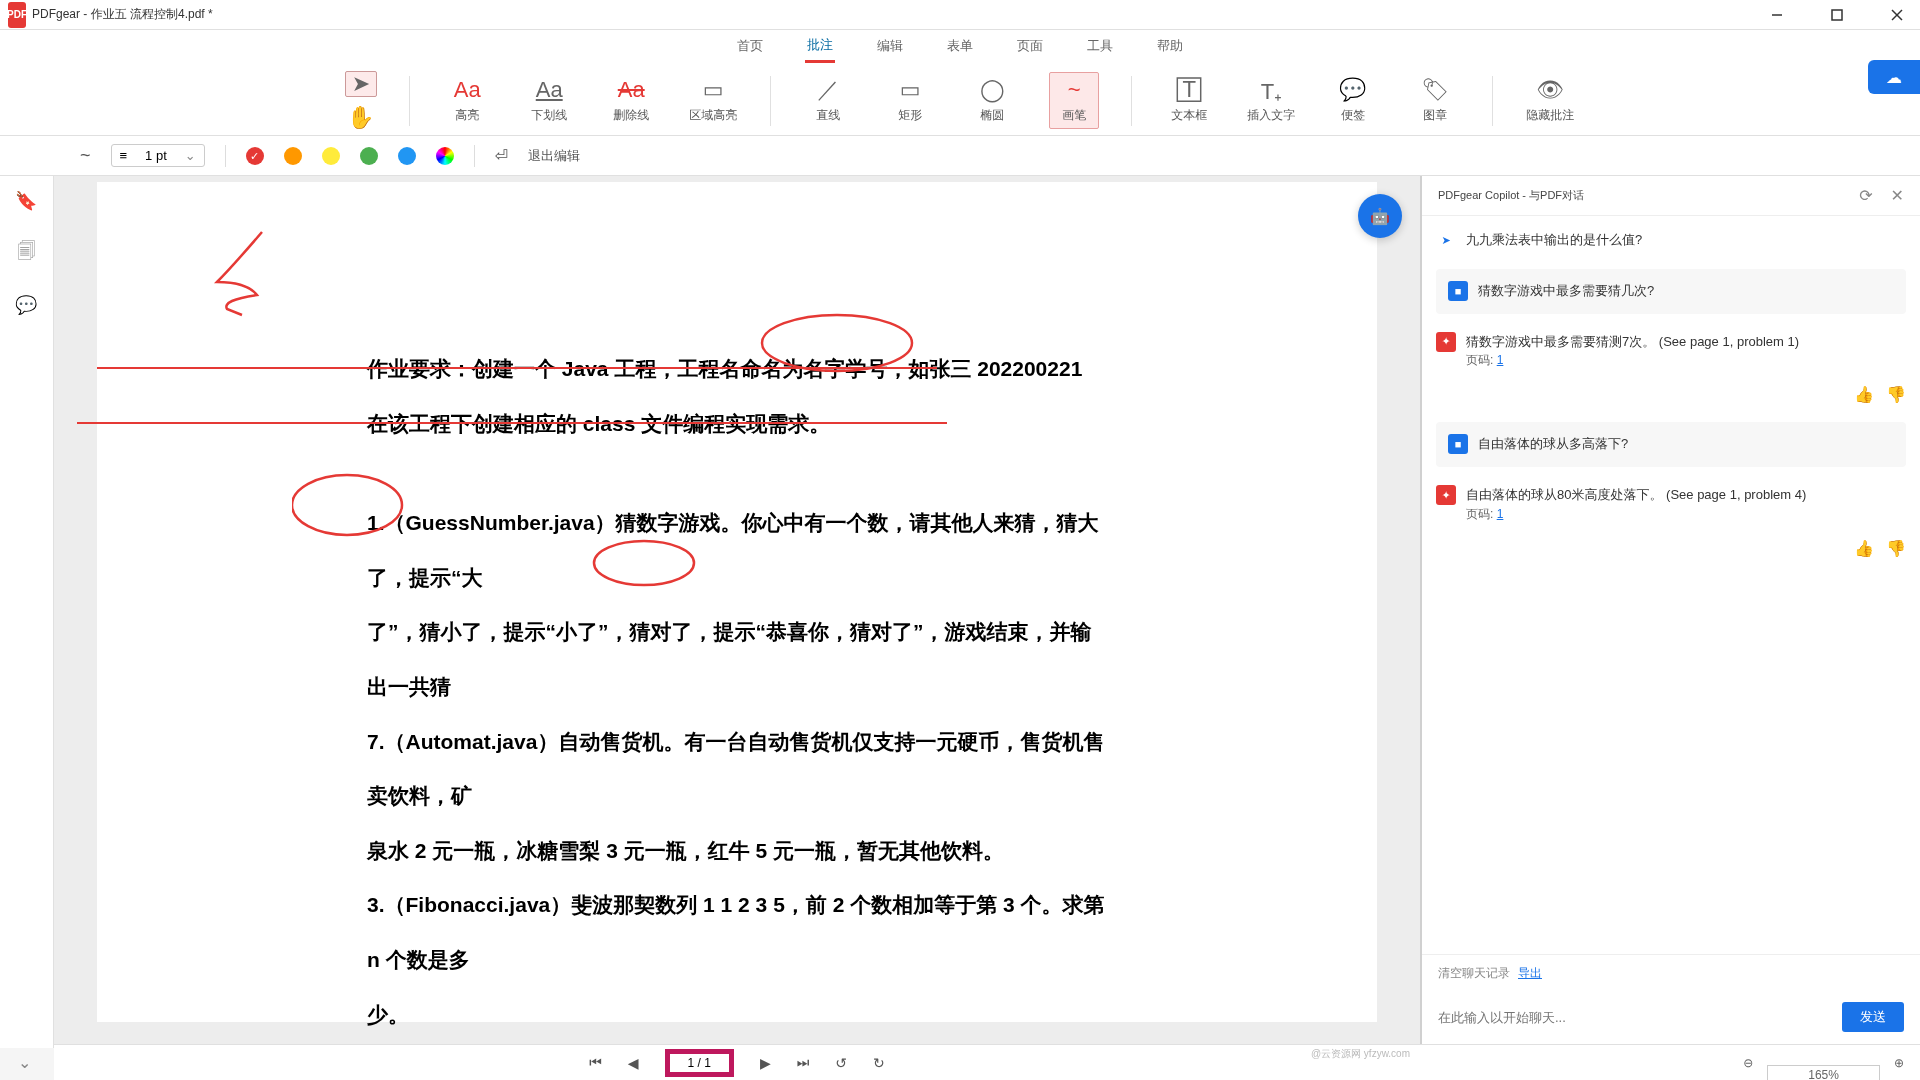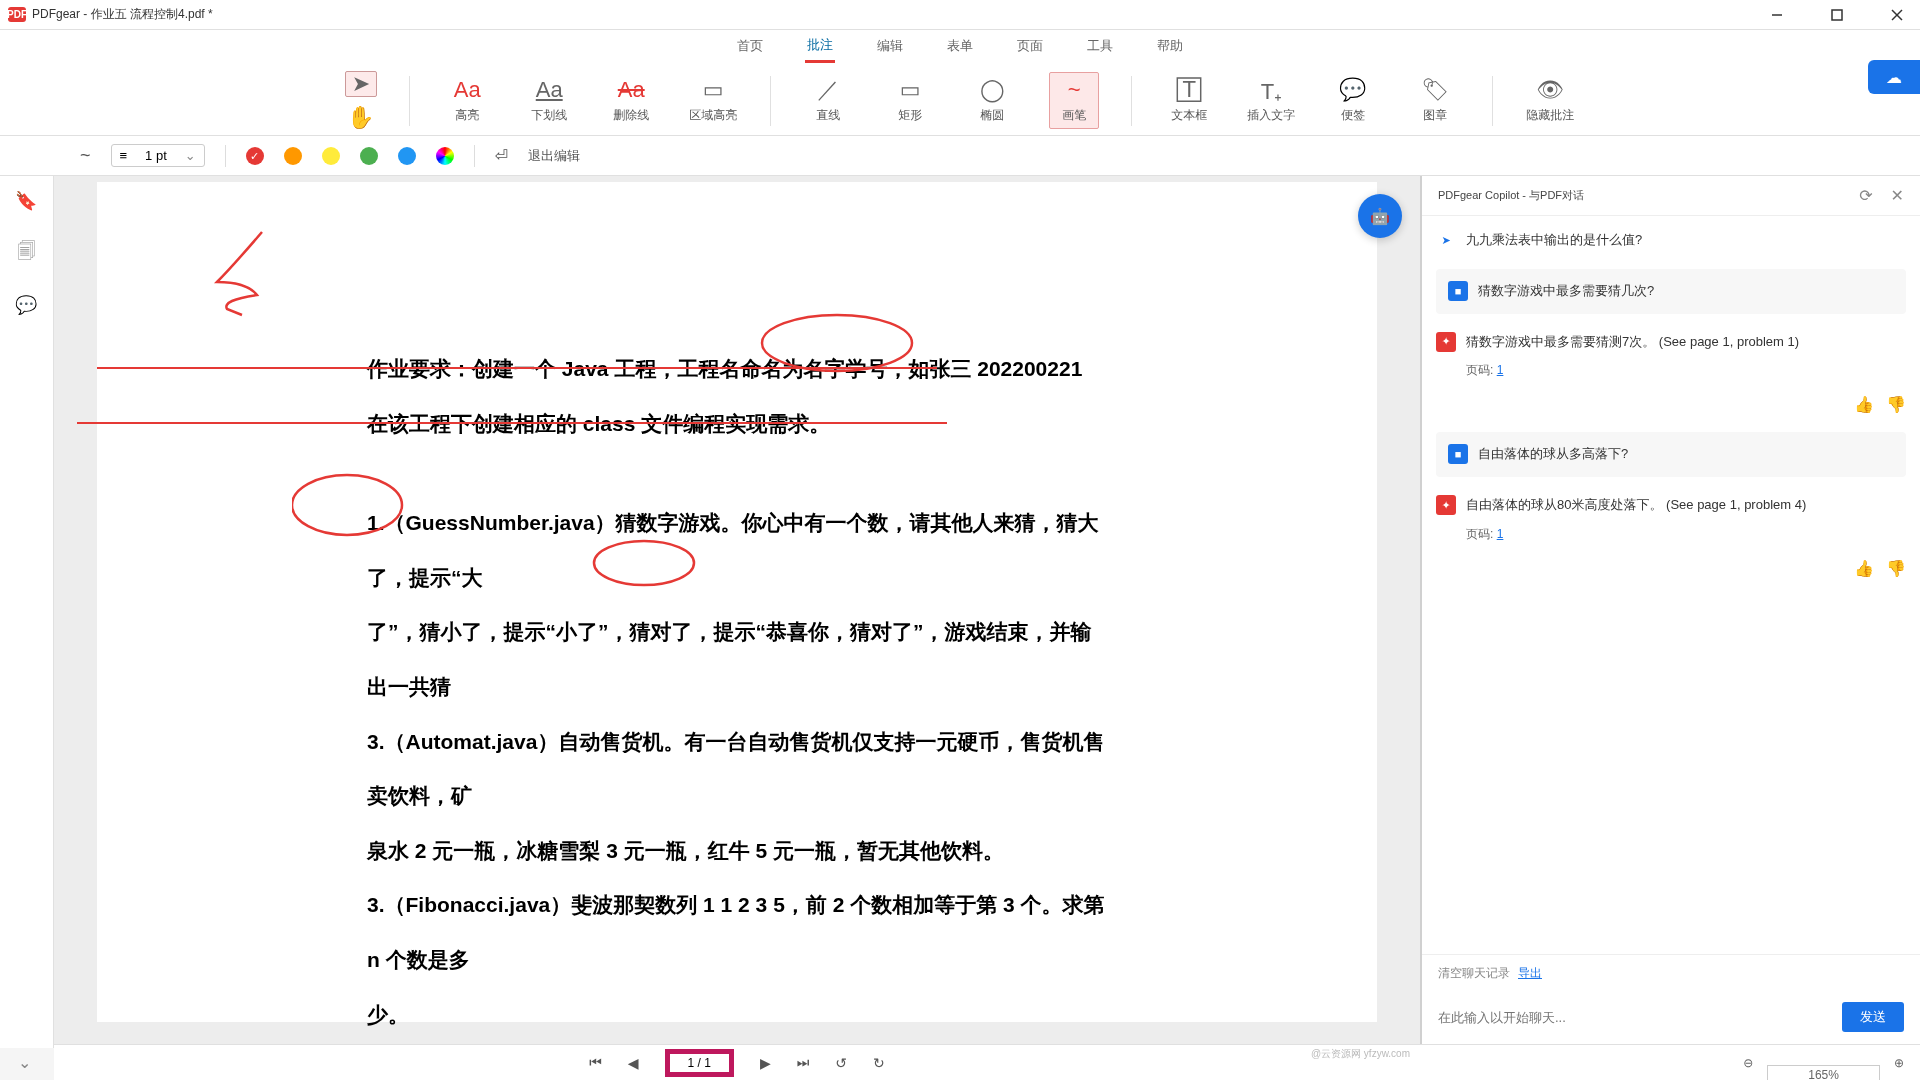--- a/index.html
+++ b/index.html
@@ -1,19 +1,19 @@
 <!DOCTYPE html>
 <html><head>
 <meta charset="utf-8">
 <style>
 * { margin: 0; padding: 0; box-sizing: border-box; font-family: "Microsoft YaHei", sans-serif; }
 body { width: 1920px; height: 1080px; background: #f5f5f5; overflow: hidden; position: relative; }
 
 .titlebar { height: 30px; background: #fff; display: flex; align-items: center; padding: 0 8px; border-bottom: 1px solid #e0e0e0; }
-.app-icon { width: 18px; height: 15px; background: #e53935; border-radius: 3px; display: flex; align-items: center; justify-content: center; margin-right: 6px; }
+.app-icon { width: 18px; height: 26px; background: #e53935; border-radius: 3px; display: flex; align-items: center; justify-content: center; margin-right: 6px; }
 .app-icon span { color: #fff; font-size: 10px; font-weight: bold; }
 .titlebar-title { font-size: 12px; color: #333; }
 .titlebar-controls { margin-left: auto; display: flex; gap: 30px; }
 .titlebar-control { width: 30px; height: 30px; display: flex; align-items: center; justify-content: center; cursor: pointer; }
 
 .quickbar { height: 32px; background: #fff; display: flex; align-items: center; padding: 0 12px; gap: 18px; border-bottom: 1px solid #e0e0e0; }
 .quickbar-right { margin-left: auto; display: flex; gap: 18px; }
 .qb-icon { color: #555; cursor: pointer; }
 
 .menubar { height: 32px; background: #fff; display: flex; align-items: center; justify-content: center; gap: 40px; position: absolute; top: 30px; left: 0; right: 0; }
@@ -51,21 +51,21 @@
 .cp-title { font-size: 11px; color: #444; }
 .cp-header-icons { margin-left: auto; display: flex; gap: 18px; color: #888; }
 .cp-body { flex: 1; overflow-y: auto; padding: 14px; }
 .cp-msg { margin-bottom: 18px; }
 .cp-msg-head { display: flex; align-items: flex-start; gap: 10px; }
 .cp-avatar { width: 20px; height: 20px; border-radius: 3px; flex-shrink: 0; display: flex; align-items: center; justify-content: center; font-size: 11px; color: #fff; }
 .cp-avatar.user { background: #1a73e8; }
 .cp-avatar.ai { background: #e53935; }
 .cp-avatar.send { color: #1a73e8; background: none; }
 .cp-text { font-size: 13px; color: #333; line-height: 1.6; }
-.cp-page { font-size: 12px; color: #666; margin-left: 30px; margin-top: 10px; }
+.cp-page { font-size: 12px; color: #666; margin-left: 30px; }
 .cp-page a { color: #1a73e8; text-decoration: underline; }
 .cp-feedback { display: flex; gap: 12px; justify-content: flex-end; margin-top: 16px; color: #aaa; }
 .cp-actions { padding: 10px 16px; font-size: 12px; color: #888; border-top: 1px solid #eee; }
 .cp-actions a { color: #1a73e8; margin-left: 8px; }
 .cp-input { padding: 10px 16px 16px; display: flex; align-items: center; gap: 28px; }
 .cp-input input { flex: 1; border: none; outline: none; font-size: 13px; color: #333; }
 .cp-send { background: #1a73e8; color: #fff; border: none; padding: 6px 18px; border-radius: 3px; font-size: 13px; cursor: pointer; }
 
 .bottombar { position: absolute; bottom: 0; left: 54px; right: 500px; height: 36px; background: #fff; border-top: 1px solid #e0e0e0; display: flex; align-items: center; justify-content: center; gap: 26px; }
 .bb-icon { color: #555; cursor: pointer; font-size: 14px; }
@@ -246,21 +246,21 @@
       <p>1.（GuessNumber.java）猜数字游戏。你心中有一个数，请其他人来猜，猜大了，提示“大</p>
 
       <svg class="red-path" style="top:288px;left:195px;" width="120" height="70">
           <ellipse cx="55" cy="35" rx="55" ry="30" fill="none" stroke="#e53935" stroke-width="2.5"></ellipse>
         </svg>
       <p>了”，猜小了，提示“小了”，猜对了，提示“恭喜你，猜对了”，游戏结束，并输出一共猜</p>
 
       <svg class="red-path" style="top:355px;left:495px;" width="110" height="55">
           <ellipse cx="52" cy="26" rx="50" ry="22" fill="none" stroke="#e53935" stroke-width="2.5"></ellipse>
         </svg>
-      <p>3.（Automat.java）自动售货机。有一台自动售货机仅支持一元硬币，售货机售卖饮料，矿</p>
+      <p>7.（Automat.java）自动售货机。有一台自动售货机仅支持一元硬币，售货机售卖饮料，矿</p>
       <p>泉水 2 元一瓶，冰糖雪梨 3 元一瓶，红牛 5 元一瓶，暂无其他饮料。</p>
       <p>3.（Fibonacci.java）斐波那契数列  1 1 2 3 5，前 2 个数相加等于第 3 个。求第 n 个数是多</p>
       <p>少。</p>
     </div>
     <div class="float-ai">🤖</div>
   </div>
 
   <div class="copilot">
     <div class="cp-header">
       <span class="cp-title">PDFgear Copilot - 与PDF对话</span>

